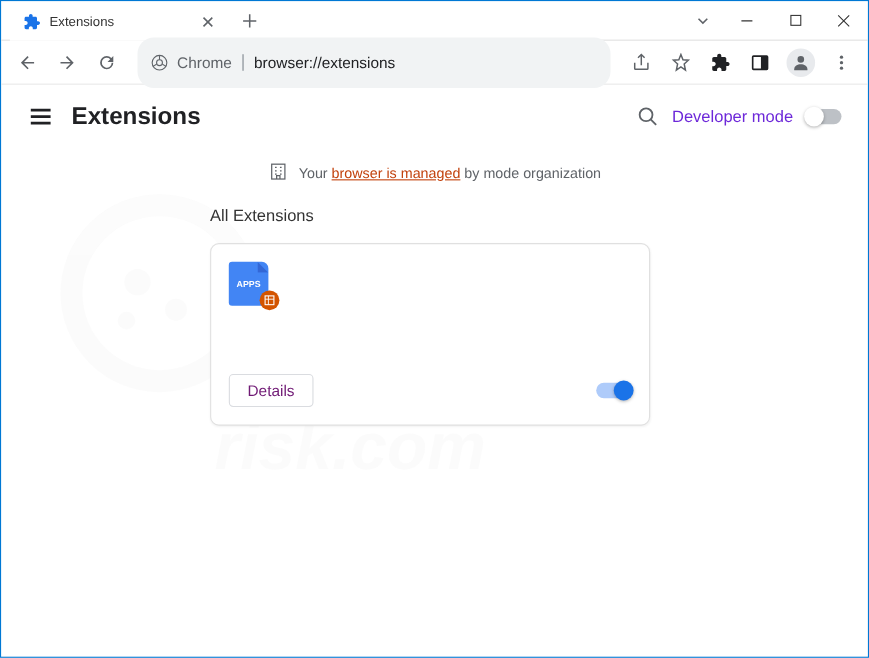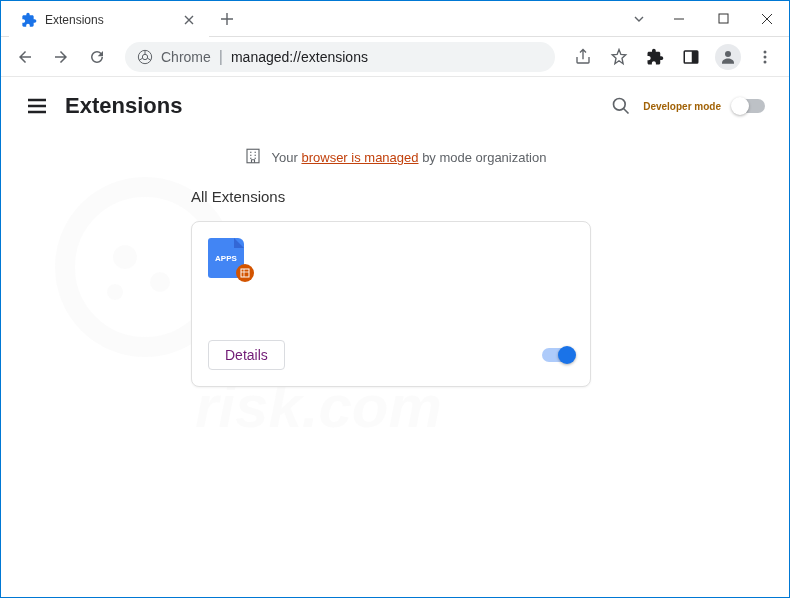--- a/index.html
+++ b/index.html
@@ -10,34 +10,34 @@
 .tab-icon { width: 16px; height: 16px; }
 .tab-title { font-size: 12px; color: #333; flex: 1; }
 .tab-close { width: 16px; height: 16px; display: flex; align-items: center; justify-content: center; color: #666; cursor: pointer; border-radius: 50%; }
 .new-tab { width: 28px; height: 28px; display: flex; align-items: center; justify-content: center; color: #666; cursor: pointer; margin-left: 4px; }
 .window-controls { margin-left: auto; display: flex; align-items: center; height: 100%; }
 .win-btn { width: 44px; height: 100%; display: flex; align-items: center; justify-content: center; color: #555; cursor: pointer; }
 .win-btn.chev { width: 36px; }
 
 .toolbar { height: 40px; display: flex; align-items: center; padding: 0 8px; gap: 4px; border-bottom: 1px solid #e8e8e8; }
 .nav-btn { width: 32px; height: 32px; display: flex; align-items: center; justify-content: center; border-radius: 50%; color: #5f6368; cursor: pointer; }
-.addrbar { flex: 1; height: 30px; background: #f1f3f4; border-radius: 15px; display: flex; align-items: center; padding: 0 12px; margin: 0 8px; gap: 8px; }
+.addrbar { flex: 1; height: 46px; background: #f1f3f4; border-radius: 15px; display: flex; align-items: center; padding: 0 12px; margin: 0 8px; gap: 8px; }
 .addr-icon { width: 16px; height: 16px; color: #5f6368; }
 .addr-prefix { font-size: 14px; color: #5f6368; }
 .addr-sep { color: #9aa0a6; }
 .addr-path { font-size: 14px; color: #202124; }
 .tool-icon { width: 32px; height: 32px; display: flex; align-items: center; justify-content: center; color: #5f6368; cursor: pointer; }
 .avatar { width: 26px; height: 26px; border-radius: 50%; background: #e8eaed; display: flex; align-items: center; justify-content: center; color: #5f6368; margin: 0 4px; }
 
 .page-header { display: flex; align-items: center; padding: 16px 24px; }
 .hamburger { width: 24px; height: 24px; cursor: pointer; color: #202124; margin-right: 16px; }
 .page-title { font-size: 22px; font-weight: 600; color: #202124; }
 .header-right { margin-left: auto; display: flex; align-items: center; gap: 12px; }
 .search-btn { width: 20px; height: 20px; color: #5f6368; cursor: pointer; }
-.dev-mode-label { font-size: 10px; color: #a16207; font-weight: bold; }
+.dev-mode-label { font-size: 15px; color: #6d28d9; }
 .toggle-off { width: 32px; height: 14px; background: #bdc1c6; border-radius: 7px; position: relative; cursor: pointer; }
 .toggle-off::after { content: ''; position: absolute; width: 18px; height: 18px; background: #fff; border-radius: 50%; top: -2px; left: -2px; box-shadow: 0 1px 3px rgba(0,0,0,0.3); }
 
 .managed-banner { display: flex; align-items: center; justify-content: center; gap: 10px; padding: 12px; font-size: 13px; color: #5f6368; }
 .managed-banner .link { color: #c2410c; text-decoration: underline; cursor: pointer; }
 
 .content { padding: 8px 0 0 190px; }
 .section-title { font-size: 15px; color: #333; margin-bottom: 16px; }
 .ext-card { width: 400px; background: #fff; border: 1px solid #e0e0e0; border-radius: 8px; padding: 16px; box-shadow: 0 1px 2px rgba(0,0,0,0.05); }
 .ext-top { display: flex; gap: 16px; min-height: 90px; align-items: flex-start; }
@@ -133,21 +133,21 @@
   <div class="addrbar">
     <span class="addr-icon">
       <svg viewBox="0 0 24 24">
           <circle cx="12" cy="12" r="10" fill="none" stroke="#5f6368" stroke-width="1.5"></circle>
           <circle cx="12" cy="12" r="4" fill="none" stroke="#5f6368" stroke-width="1.5"></circle>
           <path d="M12 2v6M3 17l5-3M21 17l-5-3" stroke="#5f6368" stroke-width="1.5"></path>
         </svg>
     </span>
     <span class="addr-prefix">Chrome</span>
     <span class="addr-sep">|</span>
-    <span class="addr-path">managed://extensions</span>
+    <span class="addr-path">browser://extensions</span>
   </div>
   <div class="tool-icon">
     <svg width="18" height="18" viewBox="0 0 24 24" fill="none" stroke="#5f6368" stroke-width="1.8">
         <path d="M4 12v7a1 1 0 001 1h14a1 1 0 001-1v-7M16 6l-4-4-4 4M12 2v13"></path>
       </svg>
   </div>
   <div class="tool-icon">
     <svg width="18" height="18" viewBox="0 0 24 24" fill="none" stroke="#5f6368" stroke-width="1.8">
         <path d="M12 2l2.5 6.5L21 9l-5 4.5L17.5 21 12 17l-5.5 4L8 13.5 3 9l6.5-.5z"></path>
       </svg>

